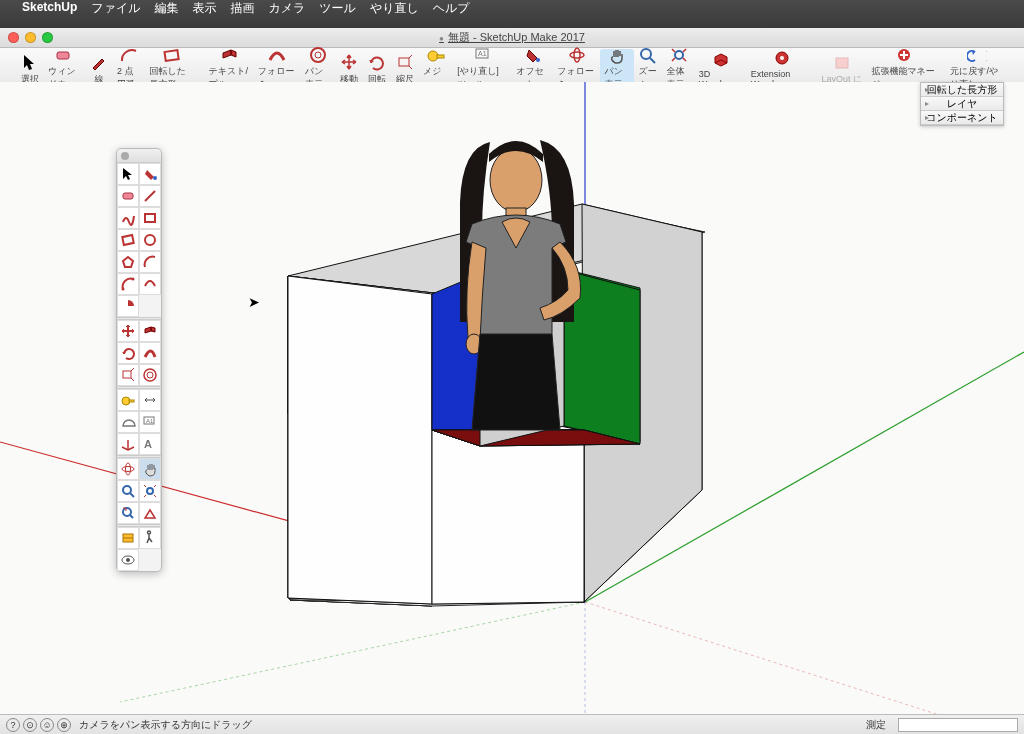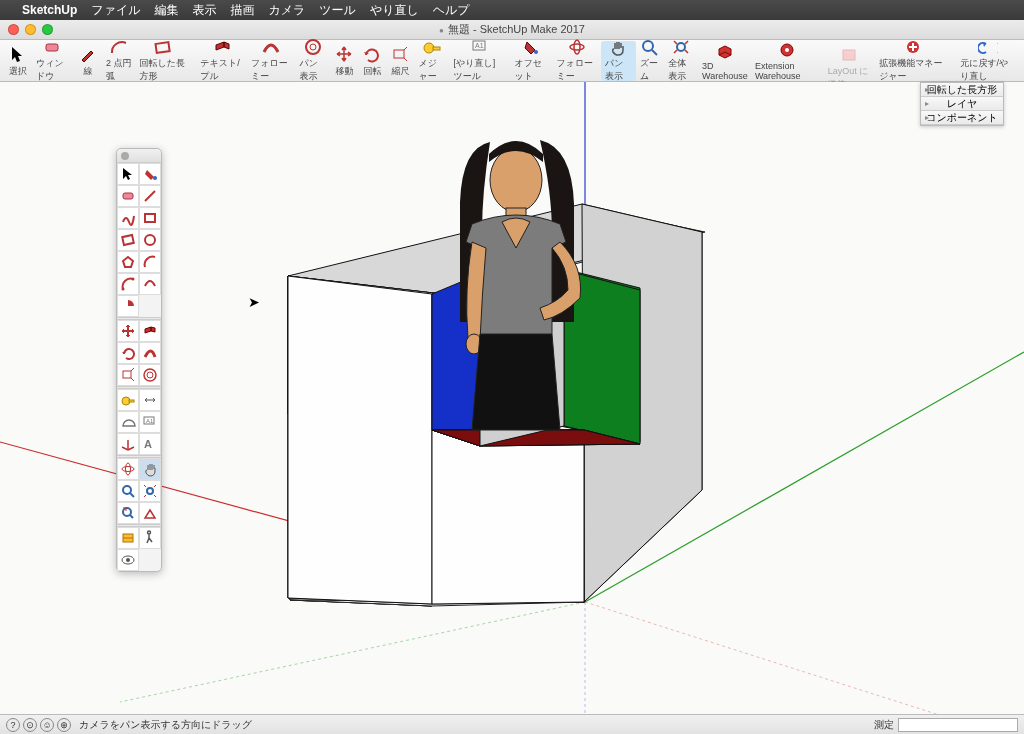--- a/index.html
+++ b/index.html
@@ -1,33 +1,33 @@
 <!DOCTYPE html>
 <html><head>
 <meta charset="utf-8">
 <style>
 * { margin: 0; padding: 0; box-sizing: border-box; font-family: -apple-system, "Helvetica Neue", Arial, sans-serif; }
 body { width: 1024px; height: 734px; background: #f0f0f0; overflow: hidden; position: relative; }
 
 
-.mac-menu { height: 20px; background: linear-gradient(#4a4a4a,#3a3a3a); display: flex; align-items: center; color: #fff; font-size: 12px; padding: 0 8px; gap: 14px; }
+.mac-menu { height: 28px; background: linear-gradient(#4a4a4a,#3a3a3a); display: flex; align-items: flex-start; color: #fff; font-size: 12px; padding: 0 8px; gap: 14px; }
 .mac-menu .apple { font-size: 13px; }
 .mac-menu .app { font-weight: bold; }
 .mac-menu span { cursor: default; }
 
 
 .title-bar { height: 20px; background: linear-gradient(#ececec,#dcdcdc); border-bottom: 1px solid #bbb; display: flex; align-items: center; position: relative; }
 .traffic { display: flex; gap: 6px; padding-left: 8px; }
 .traffic .dot { width: 11px; height: 11px; border-radius: 50%; border: .5px solid rgba(0,0,0,.2); }
 .dot.red { background:#ff5f57 } .dot.yel{background:#febc2e} .dot.grn{background:#28c840}
-.title-text { position: absolute; left: 0; right: 0; text-align: center; font-size: 11px; color: #444; }
+.title-text { position: absolute; left: 0; right: 0; text-align: center; font-size: 11px; color: #444; text-decoration: underline; }
 .title-text::before { content: "●"; color: #888; font-size: 8px; margin-right: 4px; }
 
 
-.toolbar { height: 42px; background: linear-gradient(#fafafa,#e8e8e8); border-bottom:1px solid #bbb; display:flex; align-items:center; padding: 0 4px; font-size: 9px; color:#444; }
+.toolbar { height: 42px; background: linear-gradient(#fafafa,#e8e8e8); border-bottom:1px solid #bbb; display:flex; align-items:center; padding: 0 16px; font-size: 9px; color:#444; }
 .tb-item { display:flex; flex-direction:column; align-items:center; justify-content:center; padding: 0 4px; min-width:28px; height:40px; cursor:default; position:relative;}
 .tb-item.sel { background:#cde6f7; border-radius:3px;}
 .tb-icon { width:20px; height:20px; margin-bottom:1px; display:flex; align-items:center; justify-content:center;}
 .tb-sep { width:8px; }
 .tb-item.dis { opacity: .4; margin-top: 16px; }
 
 
 .viewport { position:absolute; top:82px; left:0; right:0; bottom:20px; background:#fafaf8; overflow:hidden;}
 .viewport svg { width:100%; height:100%; }
 
@@ -43,21 +43,21 @@
 
 .tray { position:absolute; right:20px; top:82px; width:84px; background:#f5f5f5; border:1px solid #bbb; box-shadow:0 1px 4px rgba(0,0,0,.2); font-size:10px;}
 .tray-row { height:14px; border-bottom:1px solid #ccc; display:flex; align-items:center; justify-content:center; background:linear-gradient(#f8f8f8,#eaeaea); cursor:default; padding:0 4px;}
 .tray-row .arrow { position:absolute; left:4px; color:#888; font-size:8px;}
 .tray-row { position:relative; }
 
 
 .status { position:absolute; bottom:0; left:0; right:0; height:20px; background:linear-gradient(#f0f0f0,#e2e2e2); border-top:1px solid #bbb; display:flex; align-items:center; font-size:10px; color:#333; padding:0 6px; }
 .status .icons { display:flex; gap:3px; margin-right:8px;}
 .status .sic { width:14px;height:14px;border-radius:50%;border:1px solid #888; display:flex;align-items:center;justify-content:center;font-size:9px;}
-.status .right { margin-left:auto; display:flex; align-items:center; gap:4px;}
+.status .right { margin-left:auto; display:flex; align-items:center; gap:12px;}
 .measure-box { background:#fff; border:1px solid #aaa; width:120px; height:14px; }
 
 
 .vcursor { position:absolute; left:248px; top:212px; font-size:14px; color:#000; pointer-events:none; }
 </style>
 </head>
 <body>
 
 <div class="mac-menu">
   <span class="apple"></span>

